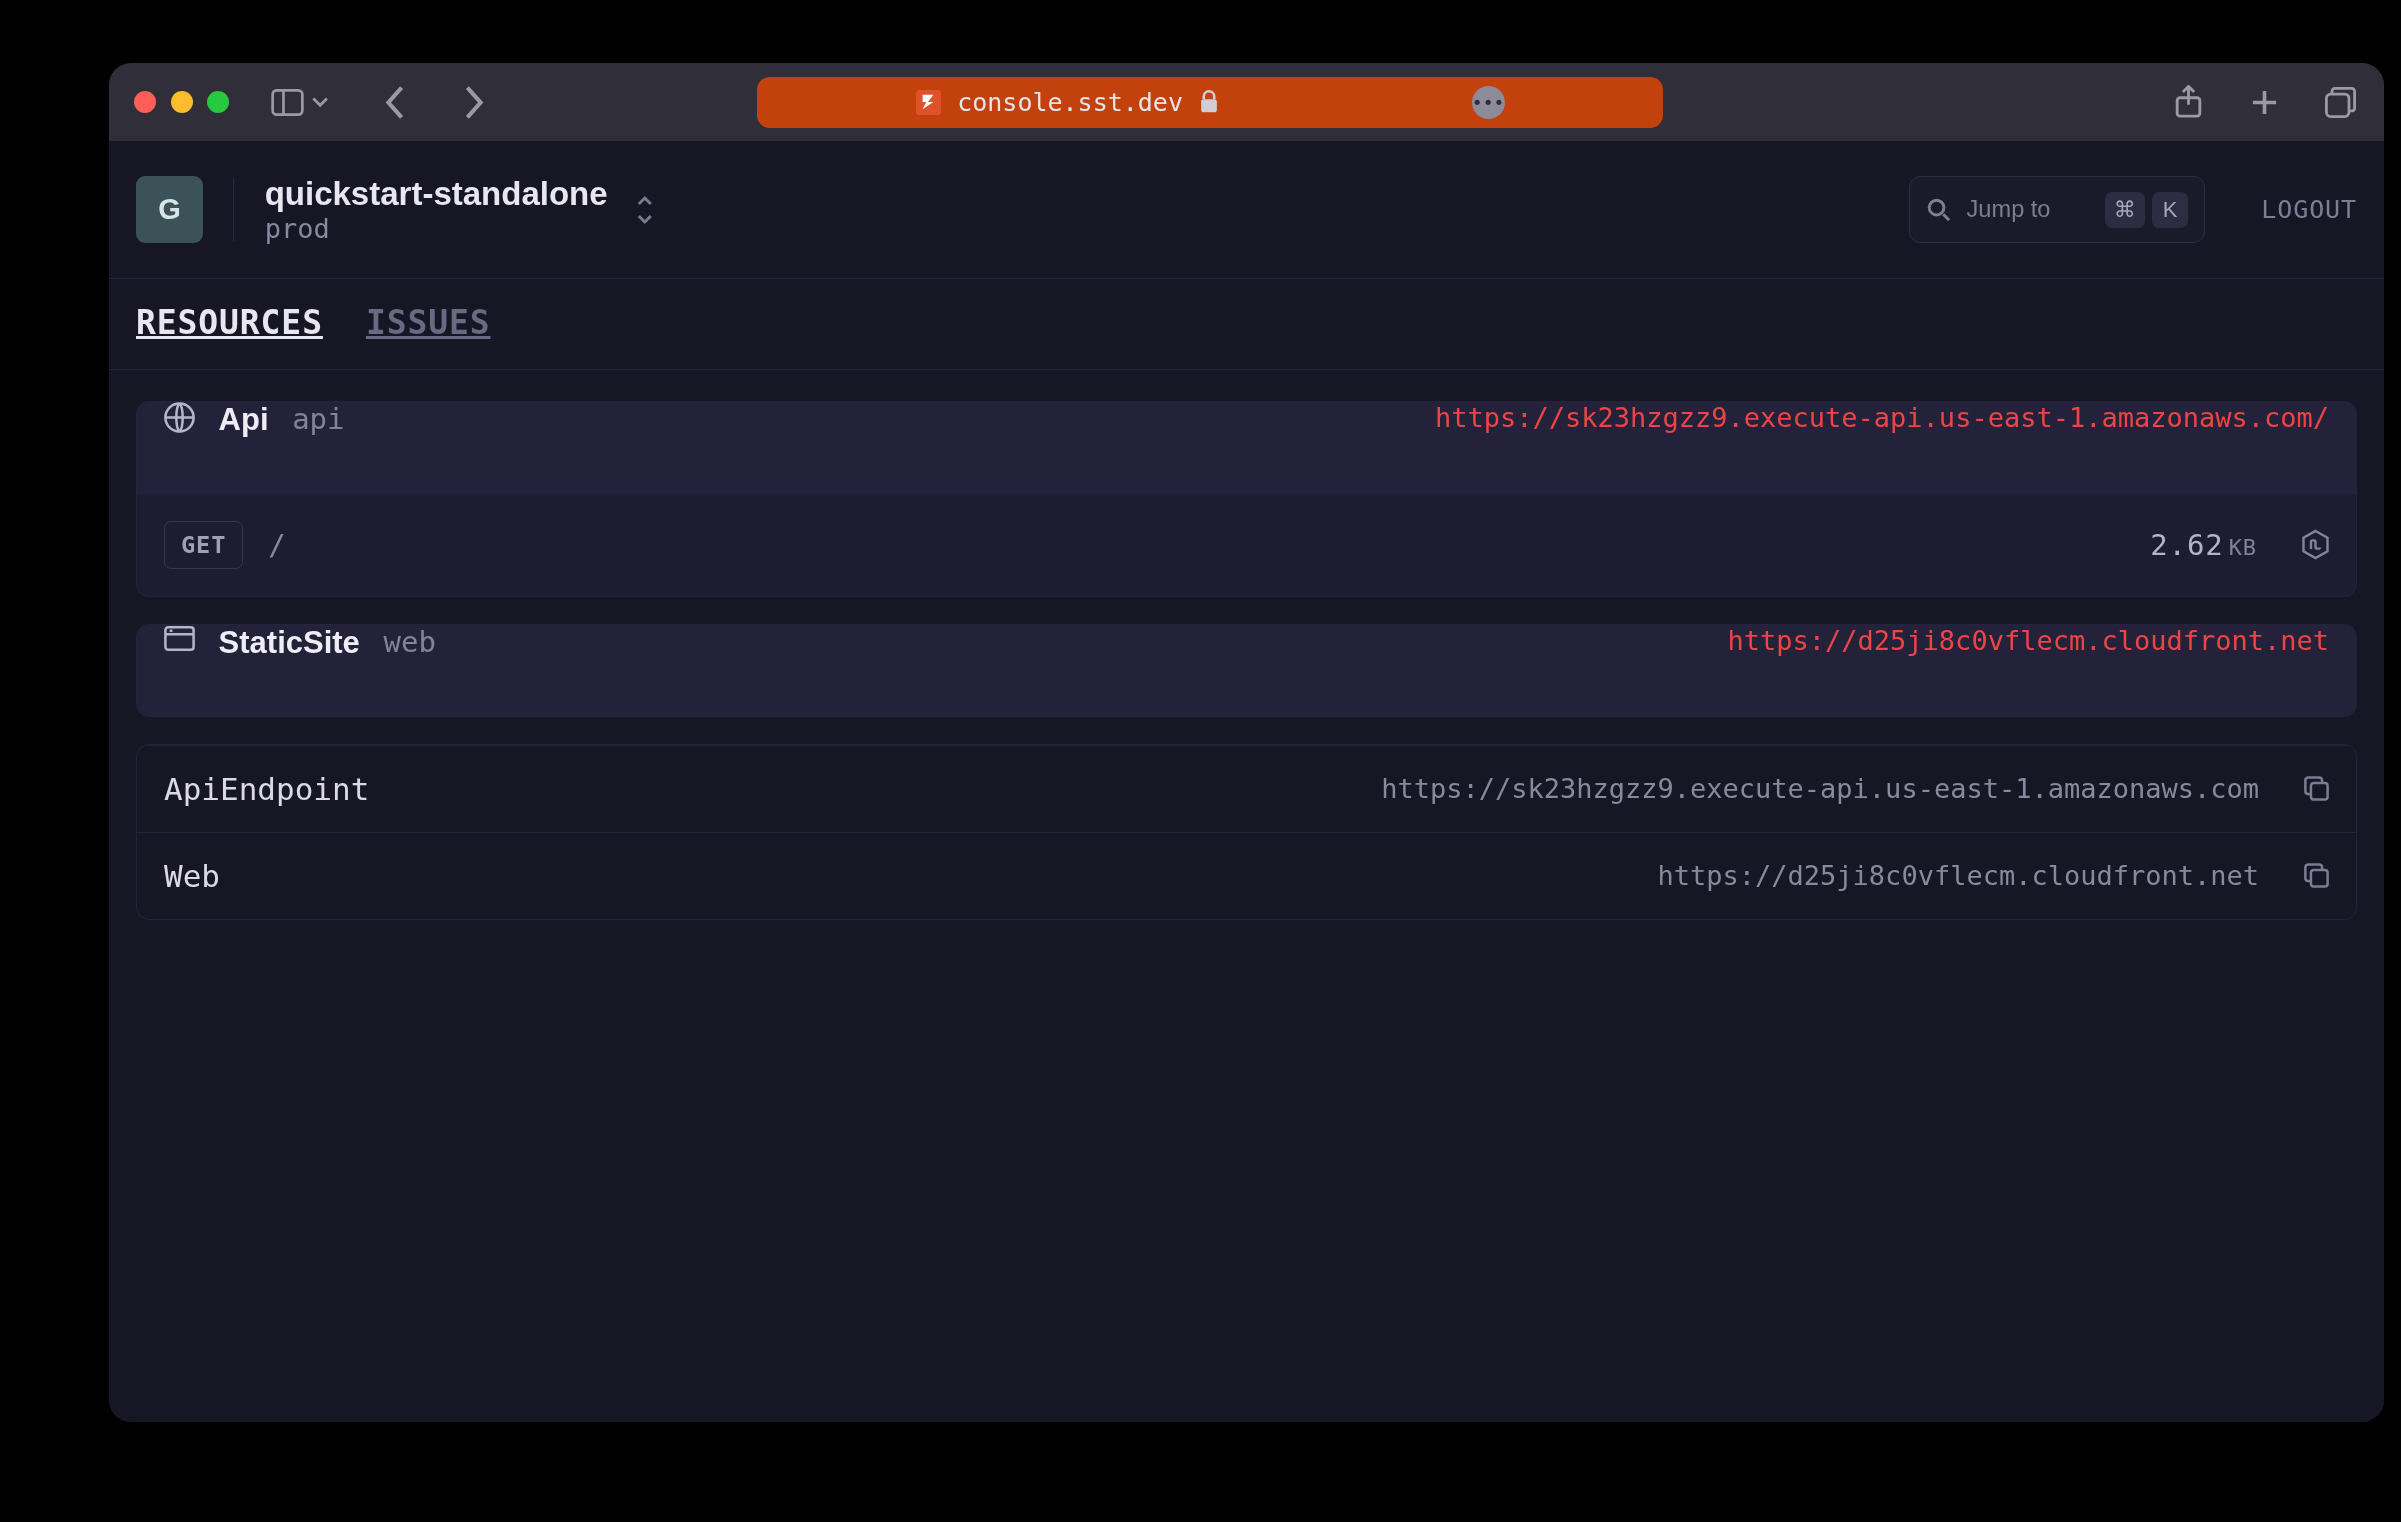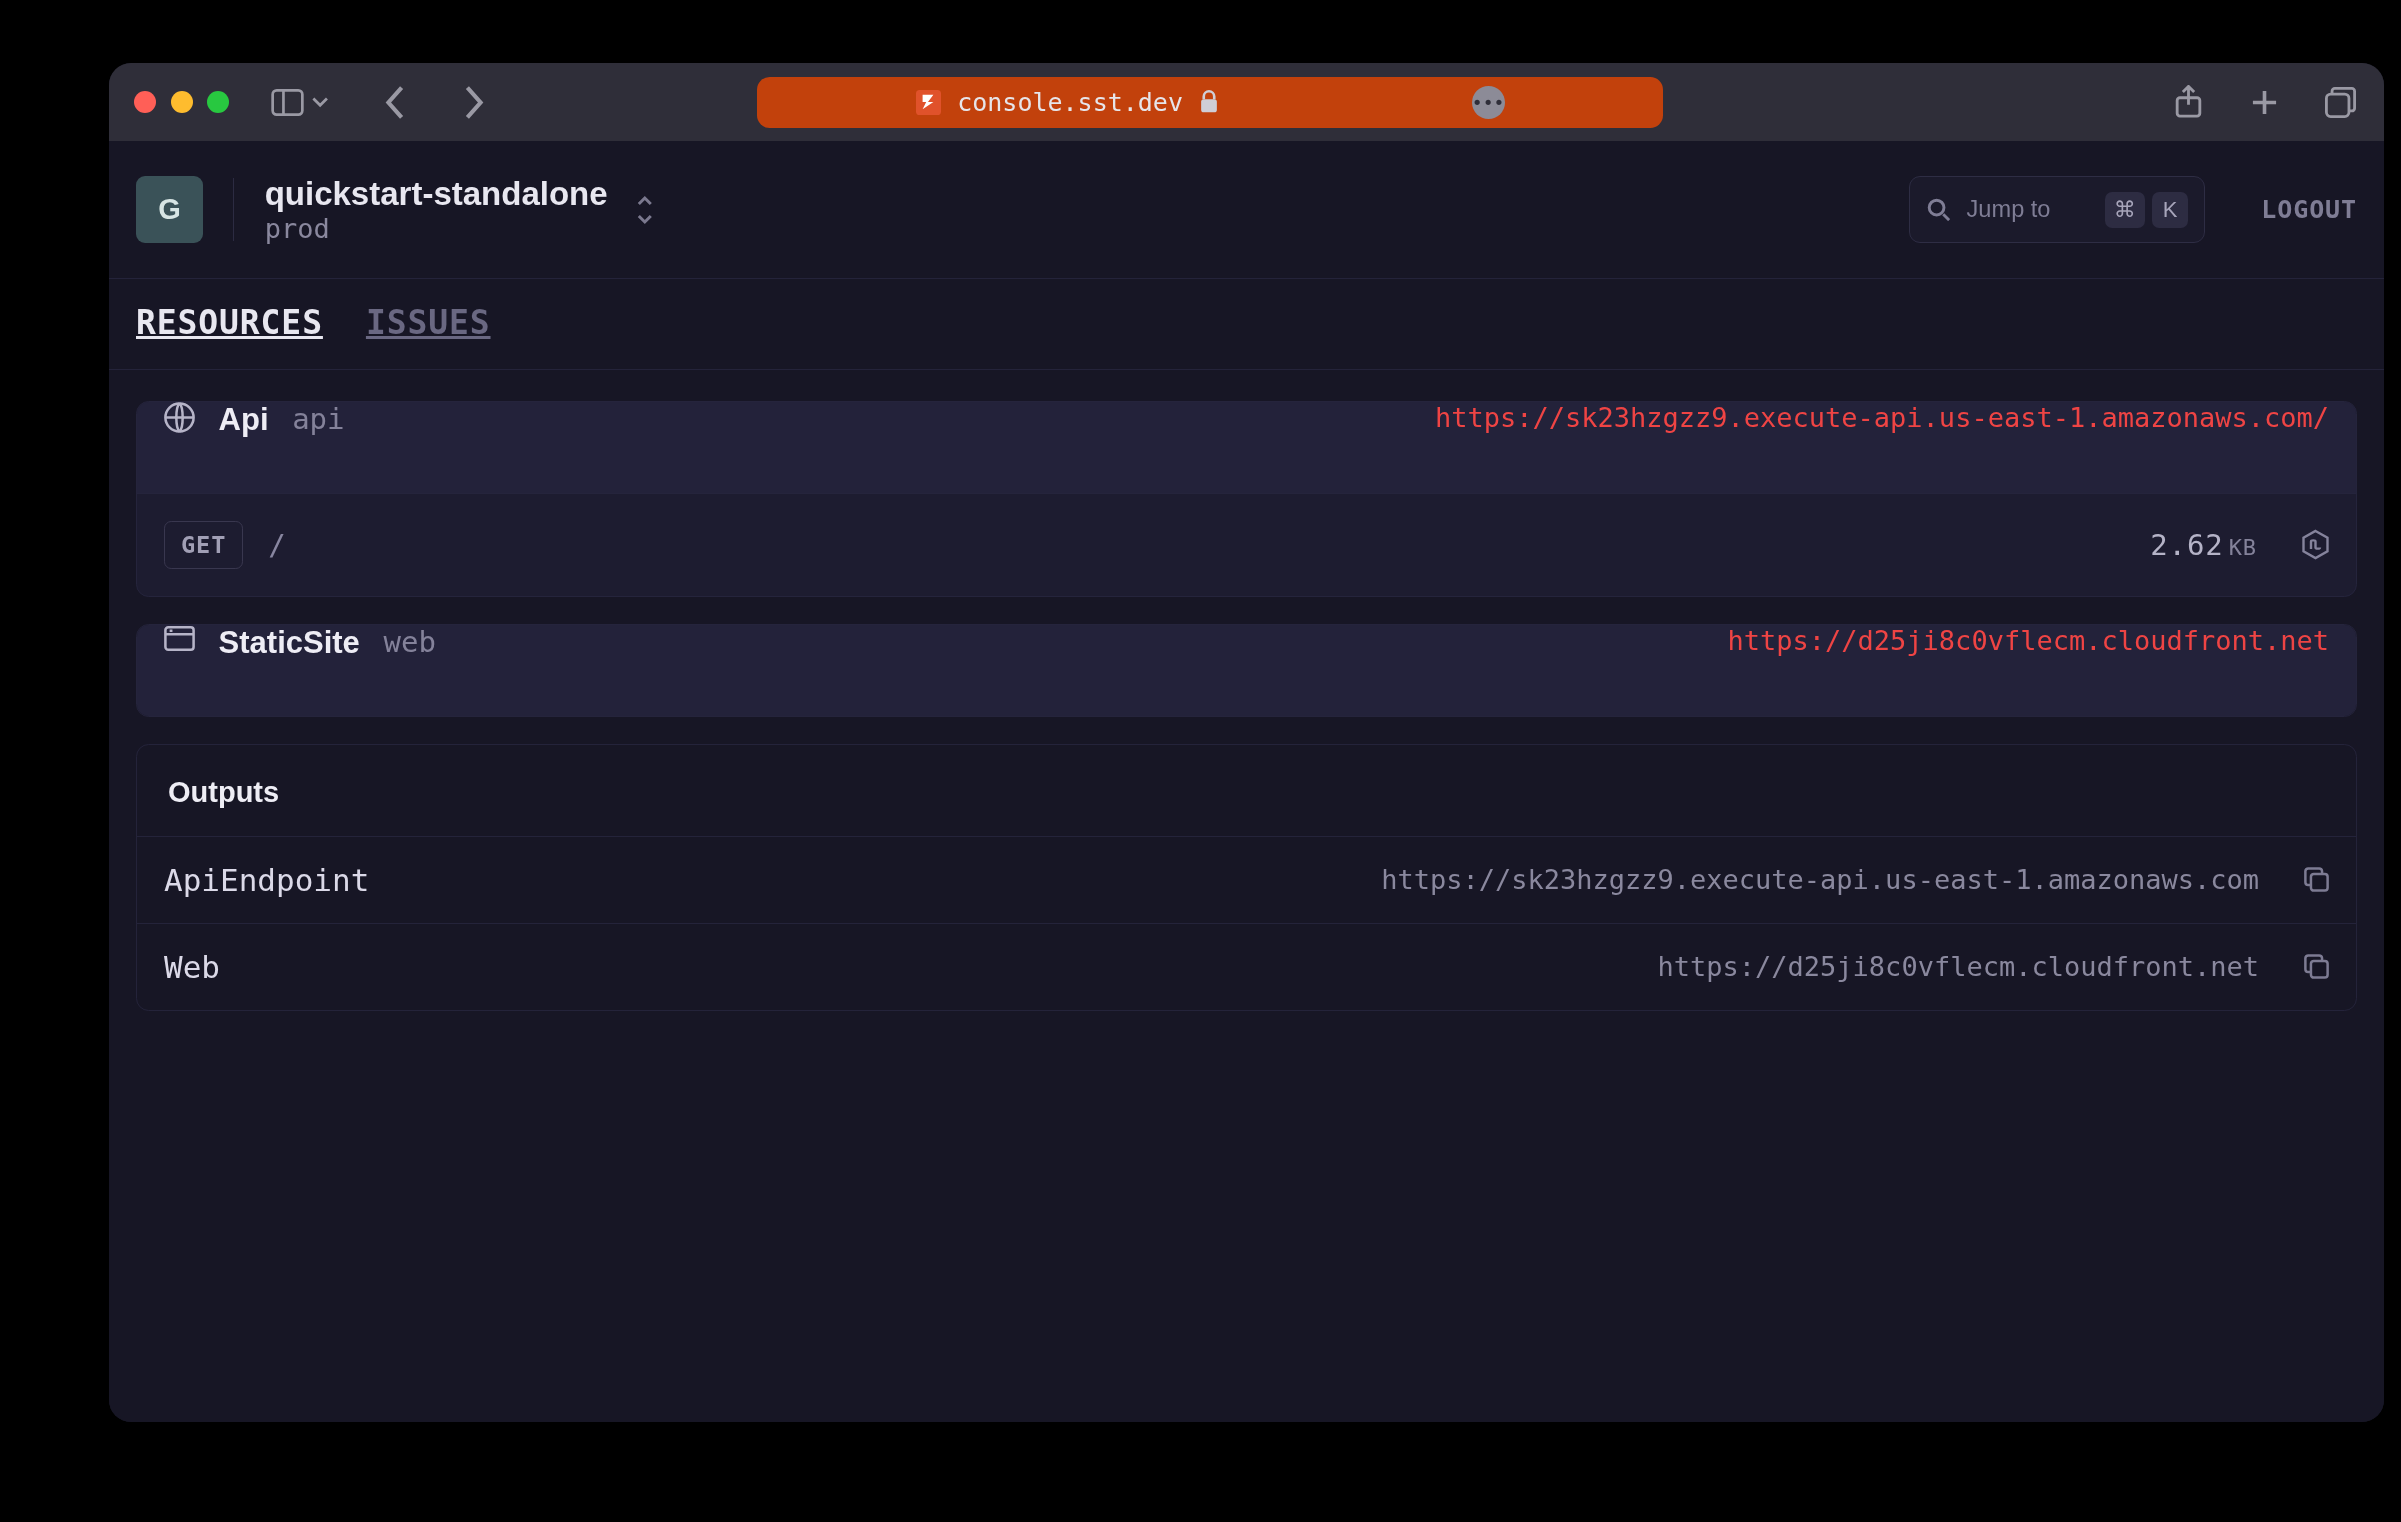--- a/index.html
+++ b/index.html
@@ -81,21 +81,21 @@
     display:flex; align-items:center; gap:16.3px;
     padding: 0 16.3px;
     color: #7f7d95; font-size: 23.6px;
   }
   .jump .kbd-group { display:flex; gap:7.2px; margin-left: 38px; }
   .kbd {
     display:inline-flex;align-items:center;justify-content:center;
     min-width:36px;height:36px;padding:0 9px;
     background:#2d2c42;border-radius:7.2px;color:#a7a5ba;font-size:22px;
   }
-  .logout { margin-left: 31px; color:#7f7d95; font-size:25px; font-weight:700; letter-spacing:0.9px; }
+  .logout { margin-left: 31px; color:#7f7d95; font-size:25px; font-weight:400; letter-spacing:0.9px; }
 
   .tabs {
     display:flex; gap:43px; padding: 0 27px;
     border-bottom: 0.9px solid #24233a;
   }
   .tab { padding: 23.6px 0 27px; font-size: 33px; font-weight: 600; letter-spacing: 0.9px;
     color:#6a6882; cursor:pointer;text-decoration:underline; }
   .tab.active { color:#e8e7f0; }
 
   .content { padding: 31px 27px; display:flex; flex-direction:column; gap:27px; }
@@ -294,21 +294,20 @@
                 <line x1="4" y1="3.5" x2="6" y2="3.5"></line>
             </svg>
           </span>
           <span class="res-type">StaticSite</span>
           <span class="res-id mono">web</span>
           <span class="res-url mono">https://d25ji8c0vflecm.cloudfront.net</span>
         </div>
       </div>
 
       <div class="outputs">
-        <div class="outputs-header">Outputs</div>
 
         <div class="output-row">
           <span class="output-key mono">ApiEndpoint</span>
           <span class="output-val mono">https://sk23hzgzz9.execute-api.us-east-1.amazonaws.com</span>
           <span class="copy-icon">
             <svg width="25" height="25" viewBox="0 0 18 18" fill="none" stroke="currentColor" stroke-width="1.8">
               <rect x="5" y="5" width="12" height="12" rx="2"></rect>
                 <path d="M13 5V3a2 2 0 00-2-2H3a2 2 0 00-2 2v8a2 2 0 002 2h2"></path>
             </svg>
           </span>

